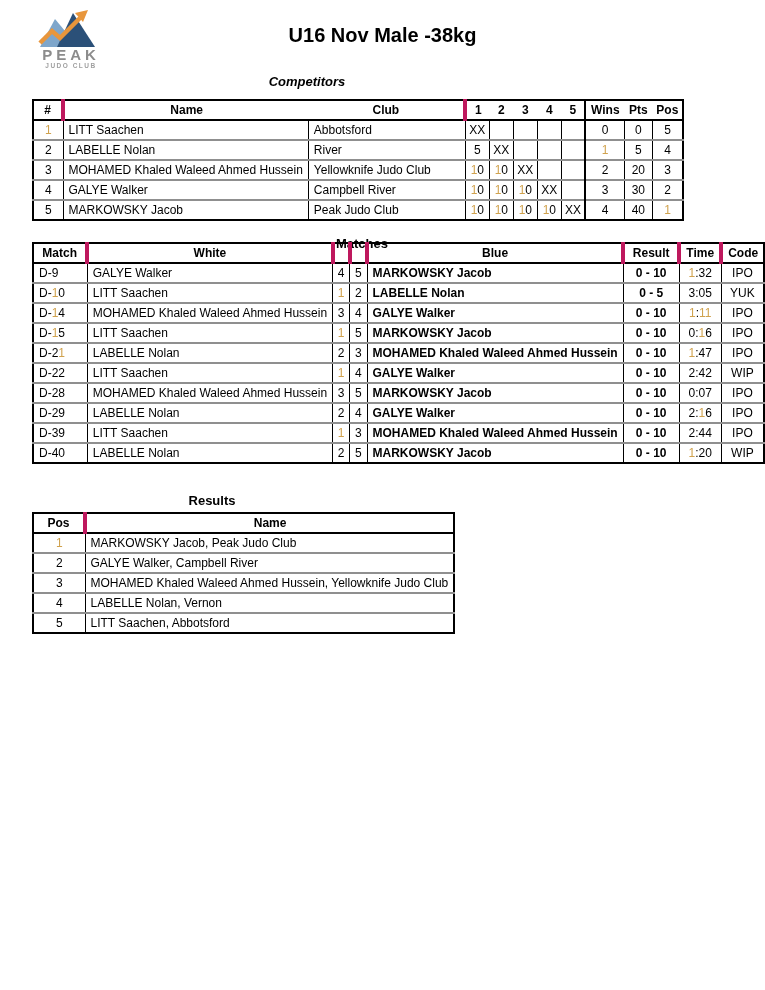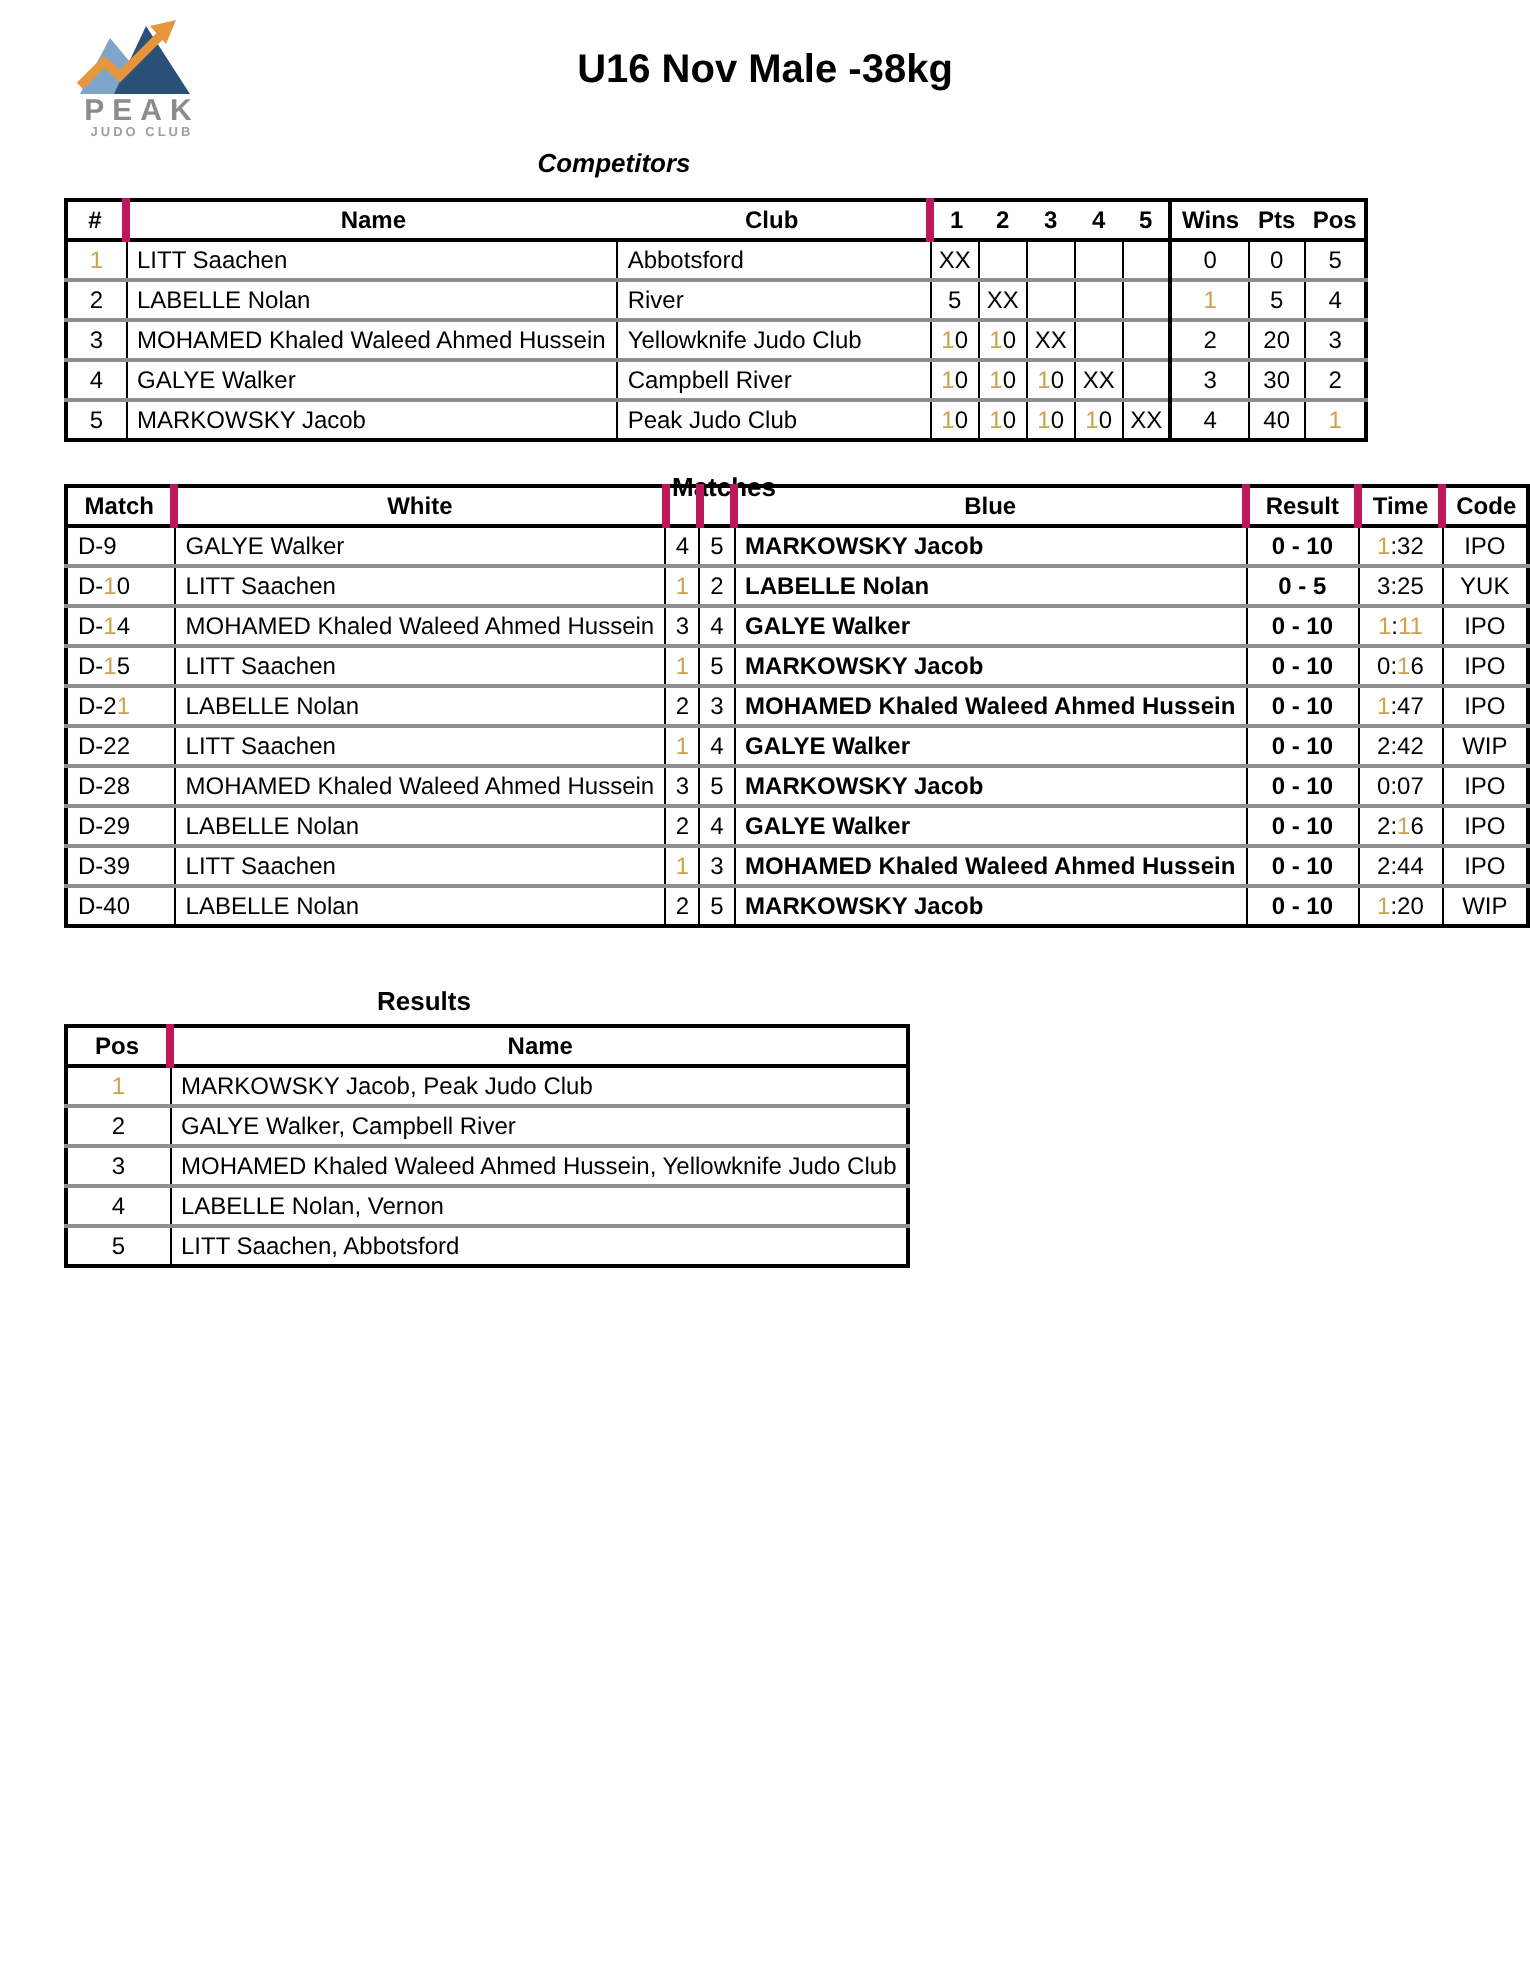--- a/index.html
+++ b/index.html
@@ -215,21 +215,21 @@
           <td class="c">IPO</td>
         </tr>
 
         <tr>
           <td class="l">D-<span class="one">1</span>0</td>
           <td class="l">LITT Saachen</td>
           <td class="c"><span class="one">1</span></td>
           <td class="c">2</td>
           <td class="l bold">LABELLE Nolan</td>
           <td class="c bold">0 - 5</td>
-          <td class="c">3:25</td>
+          <td class="c">3:05</td>
           <td class="c">YUK</td>
         </tr>
 
         <tr>
           <td class="l">D-<span class="one">1</span>4</td>
           <td class="l">MOHAMED Khaled Waleed Ahmed Hussein</td>
           <td class="c">3</td>
           <td class="c">4</td>
           <td class="l bold">GALYE Walker</td>
           <td class="c bold">0 - 10</td>

